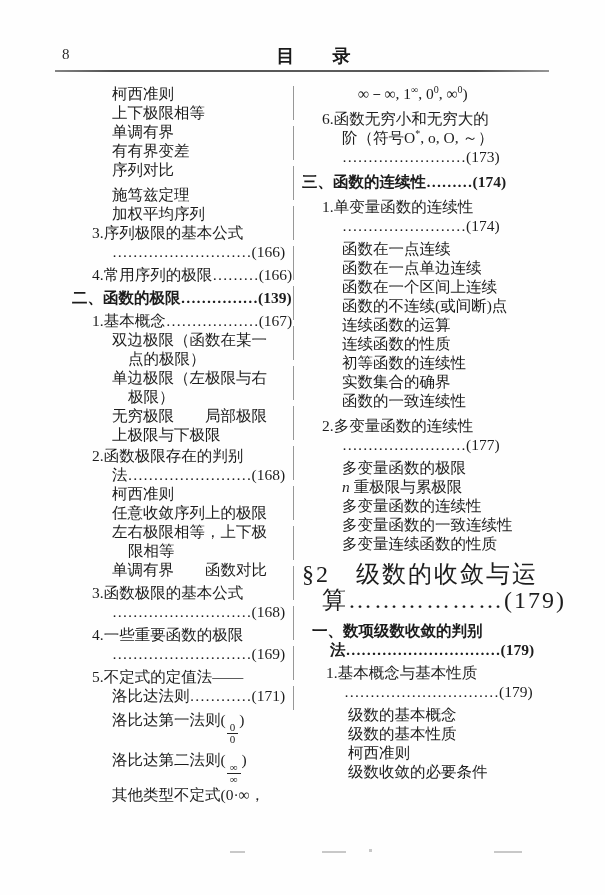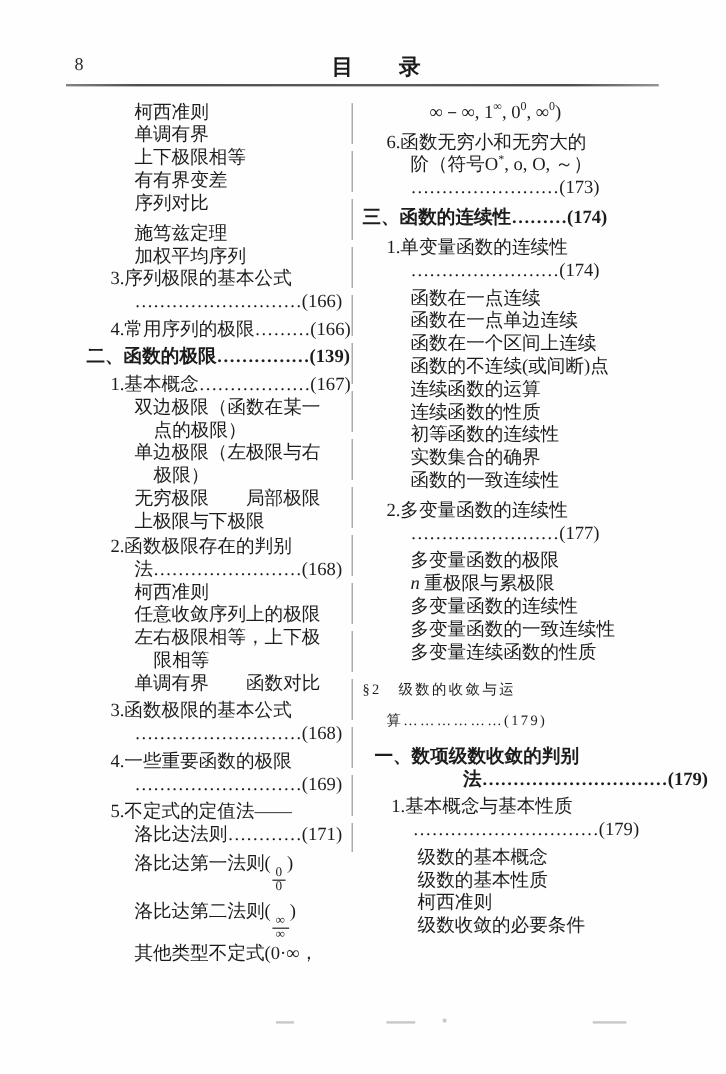--- a/index.html
+++ b/index.html
@@ -25,21 +25,21 @@
   }
   .col{position:absolute;top:84px;}
   .col-left{left:70px;width:238px;}
   .col-right{left:300px;width:290px;}
   .line{font-size:15.5px;line-height:19px;white-space:nowrap;}
   .ind-0{padding-left:2px;}
   .ind-1{padding-left:22px;}
   .ind-2{padding-left:42px;}
   .ind-3{padding-left:58px;}
   .section{font-weight:bold;}
-  .big{font-size:12px;line-height:26px;letter-spacing:2px;}
+  .big{font-size:24px;line-height:26px;letter-spacing:2px;}
   .tall{line-height:29px;}
   .sup{vertical-align:super;font-size:10px;line-height:0;}
   .it{font-style:italic;}
   .frac{
     display:inline-flex;flex-direction:column;align-items:center;
     vertical-align:-6px;font-size:11px;line-height:11px;margin:0 1px;
   }
   .frac .num{border-bottom:1px solid #222;padding:0 3px;}
   .frac .den{padding:0 3px;}
   .noise{position:absolute;background:#9a9a9a;opacity:.55;}
@@ -51,22 +51,22 @@
 </head>
 <body>
 
 <div id="page">
   <div class="pagenum">8</div>
   <div class="header-title">目　录</div>
   <div class="header-rule"></div>
   <div class="divider"></div>
   <div class="col col-left">
       <div class="line ind-2"><span>柯西准则</span></div>
+      <div class="line ind-2"><span>上下极限相等</span></div>
       <div class="line ind-2"><span>单调有界</span></div>
-      <div class="line ind-2"><span>上下极限相等</span></div>
       <div class="line ind-2"><span>有有界变差</span></div>
       <div class="line ind-2"><span>序列对比</span></div>
       <div class="line ind-2" style="margin-top: 6px;"><span>施笃兹定理</span></div>
       <div class="line ind-2"><span>加权平均序列</span></div>
       <div class="line ind-1"><span>3.序列极限的基本公式</span></div>
       <div class="line ind-2"><span>………………………(166)</span></div>
       <div class="line ind-1" style="margin-top: 4px;"><span>4.常用序列的极限………(166)</span></div>
       <div class="line ind-0 section" style="margin-top: 4px;"><span>二、函数的极限……………(139)</span></div>
       <div class="line ind-1" style="margin-top: 4px;"><span>1.基本概念………………(167)</span></div>
       <div class="line ind-2"><span>双边极限（函数在某一</span></div>
@@ -118,21 +118,21 @@
       <div class="line ind-1" style="margin-top: 6px;"><span>2.多变量函数的连续性</span></div>
       <div class="line ind-2"><span>……………………(177)</span></div>
       <div class="line ind-2" style="margin-top: 4px;"><span>多变量函数的极限</span></div>
       <div class="line ind-2"><span class="it">n</span><span> 重极限与累极限</span></div>
       <div class="line ind-2"><span>多变量函数的连续性</span></div>
       <div class="line ind-2"><span>多变量函数的一致连续性</span></div>
       <div class="line ind-2"><span>多变量连续函数的性质</span></div>
       <div class="line ind-0 big" style="margin-top: 8px;"><span>§2　级数的收敛与运</span></div>
       <div class="line ind-1 big"><span>算………………(179)</span></div>
       <div class="line ind-0 section" style="margin-top: 8px; padding-left: 12px;"><span>一、数项级数收敛的判别</span></div>
-      <div class="line ind-0 section" style="padding-left: 30px; text-align: right;"><span>法…………………………(179)</span></div>
+      <div class="line ind-0 section" style="padding-left: 30px;"><span>法…………………………(179)</span></div>
       <div class="line ind-0" style="margin-top: 4px; padding-left: 26px;"><span>1.基本概念与基本性质</span></div>
       <div class="line ind-0" style="padding-left: 44px; font-family: Liberation Serif, serif;"><span>…………………………(179)</span></div>
       <div class="line ind-0" style="margin-top: 4px; padding-left: 48px;"><span>级数的基本概念</span></div>
       <div class="line ind-0" style="padding-left: 48px;"><span>级数的基本性质</span></div>
       <div class="line ind-0" style="padding-left: 48px;"><span>柯西准则</span></div>
       <div class="line ind-0" style="padding-left: 48px;"><span>级数收敛的必要条件</span></div>
     </div>
   <div class="noise n1"></div>
   <div class="noise n2"></div>
   <div class="noise n3"></div>

